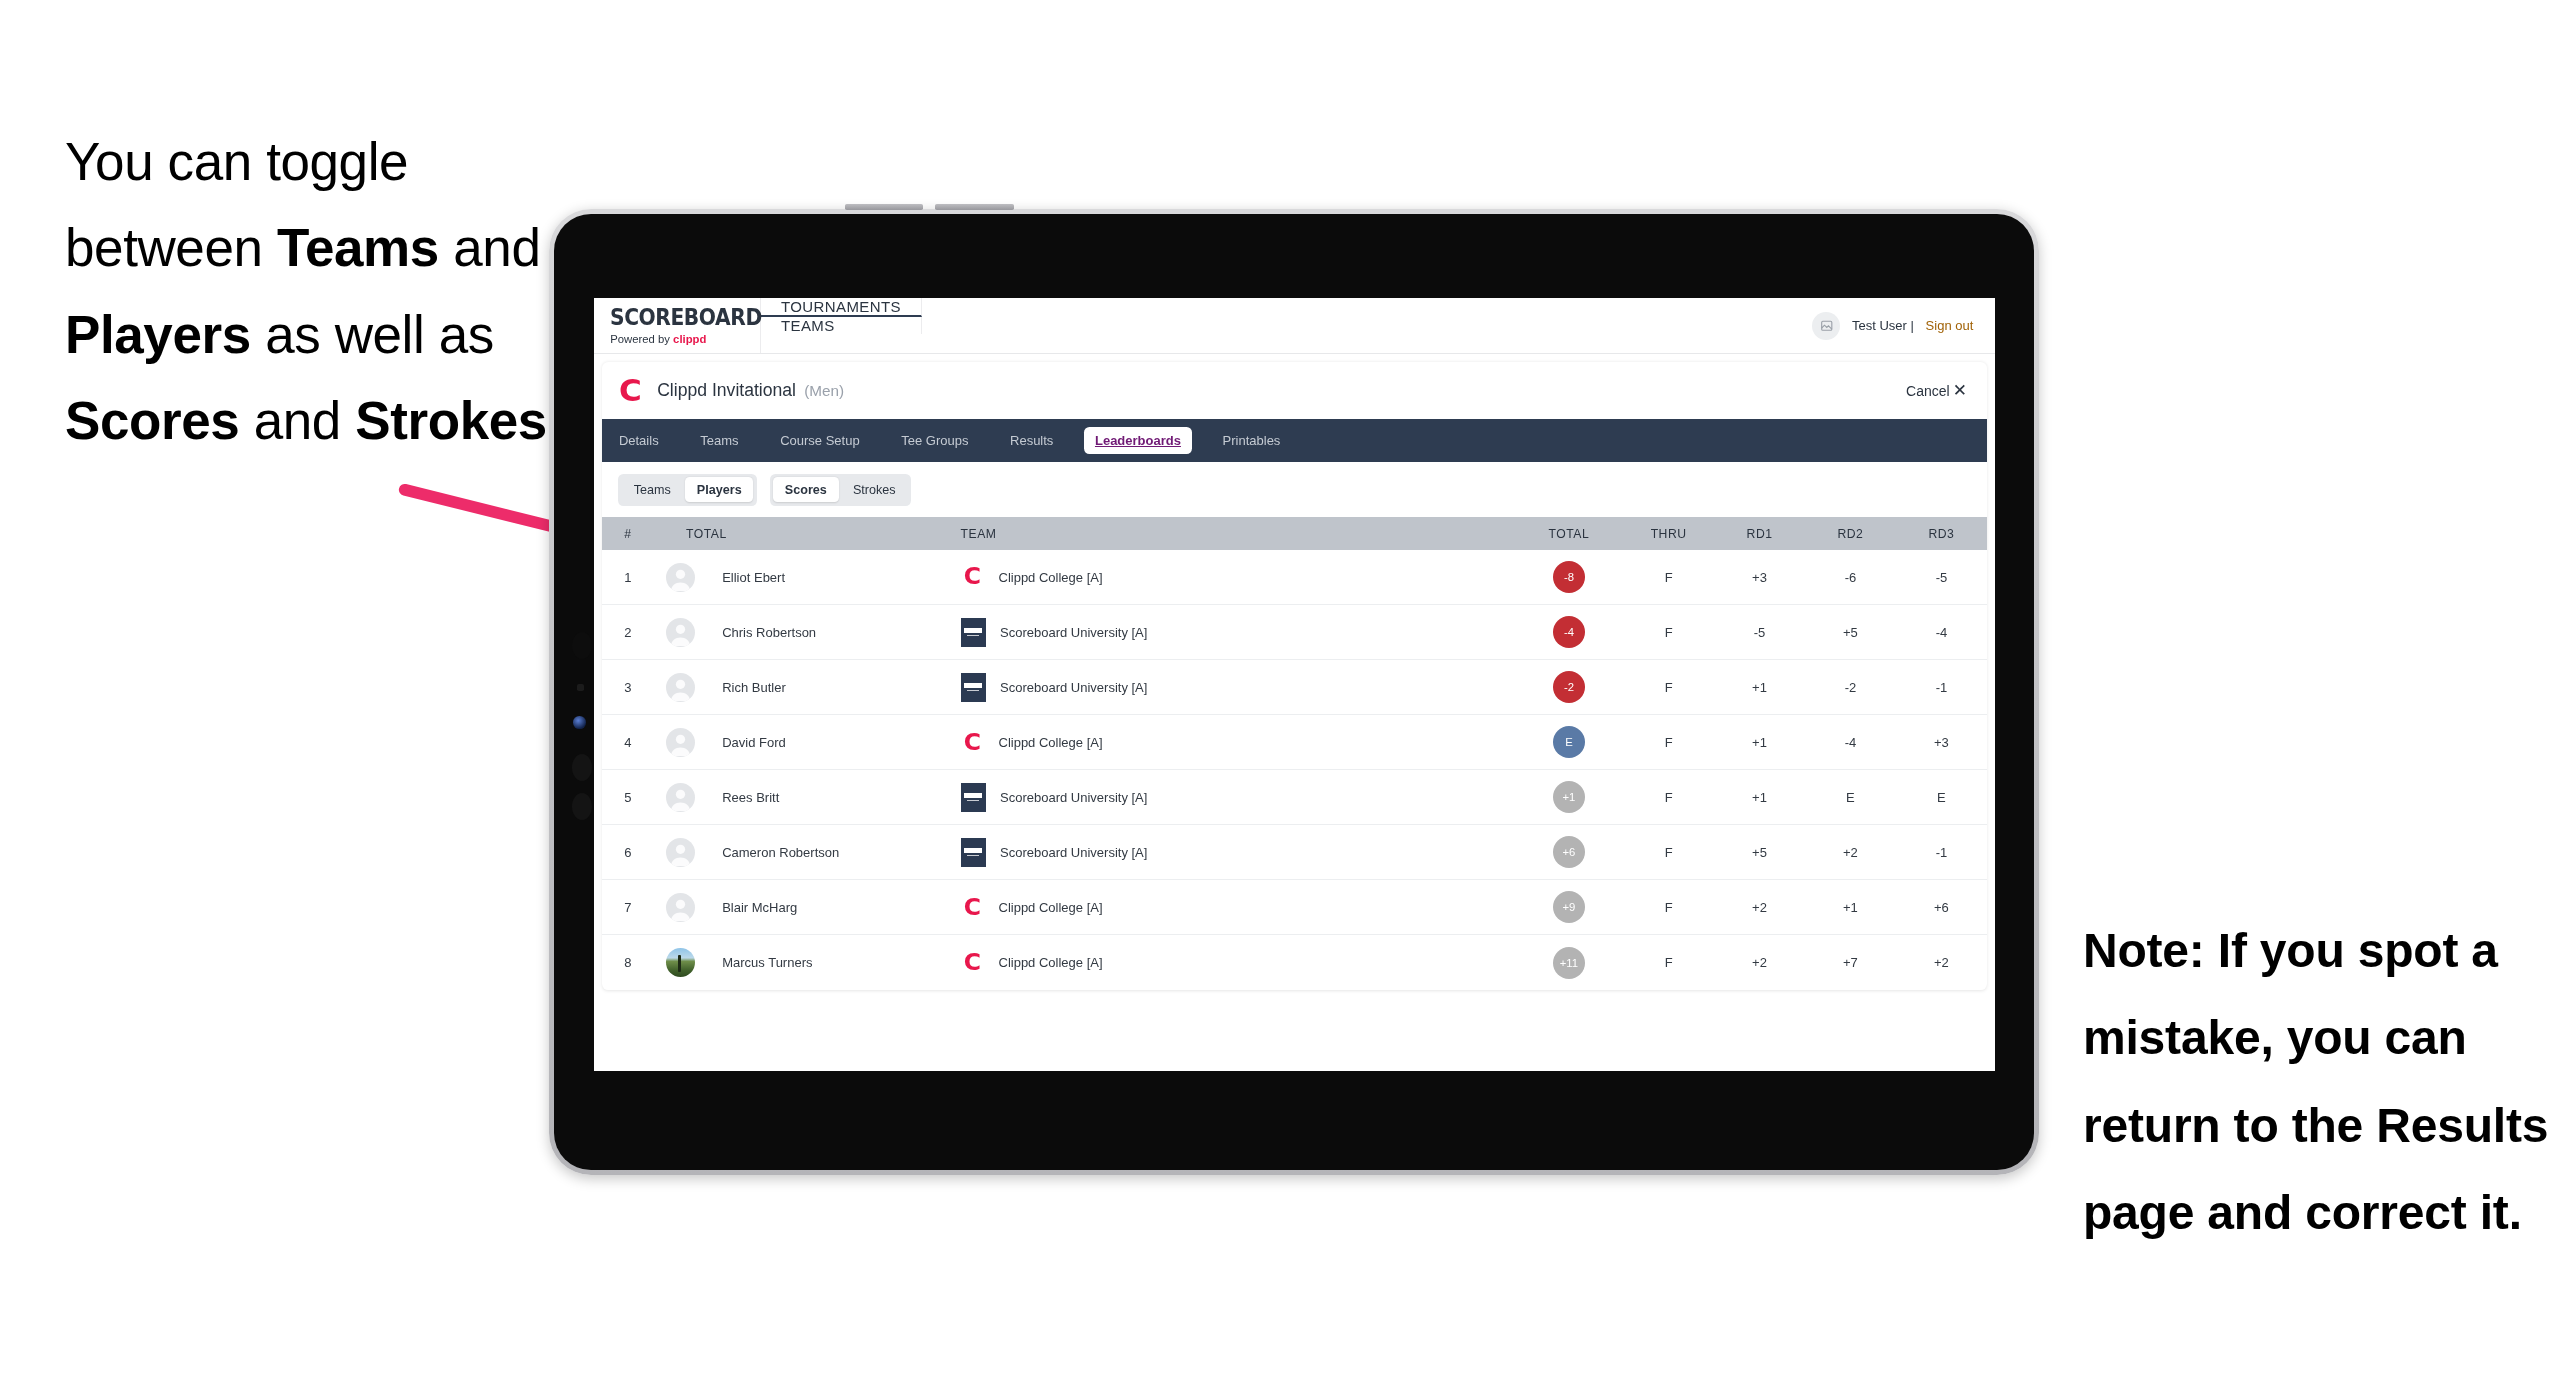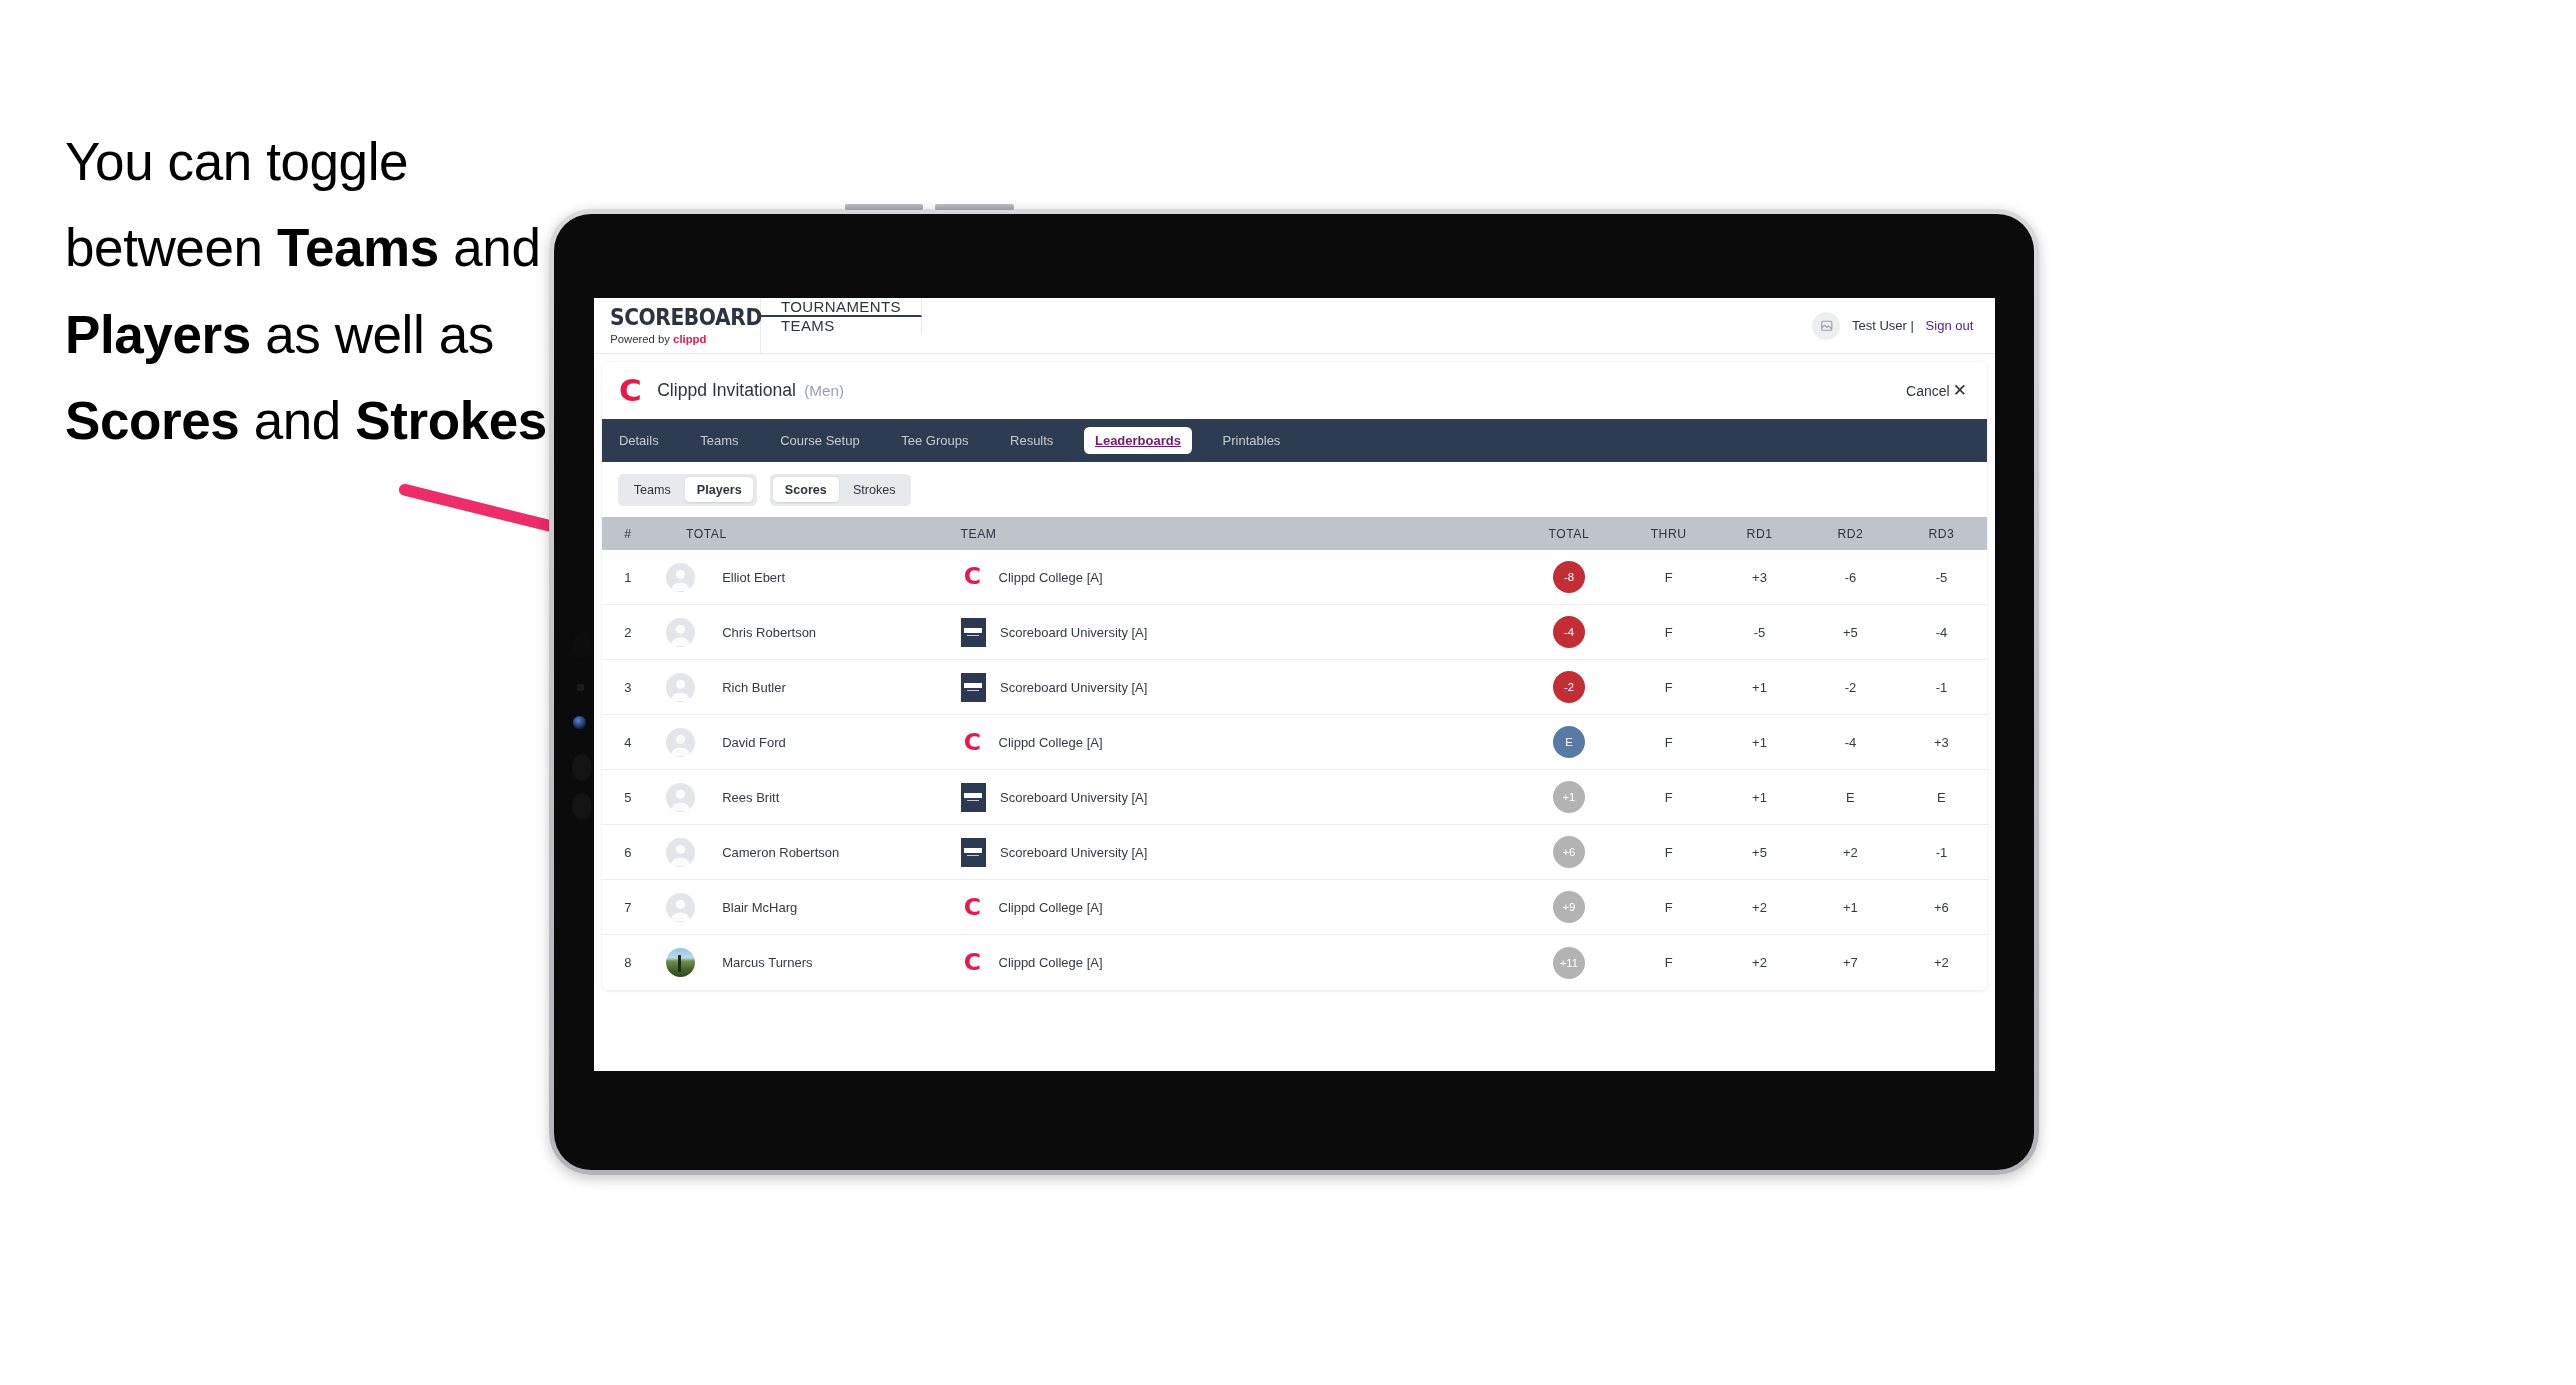--- a/index.html
+++ b/index.html
@@ -95,21 +95,21 @@
   }
   .topnav-item.active { border-bottom: 2.7px solid #2e3c51; }
   .topbar-right {
     margin-left:auto; display:flex; align-items:center; gap:11.7px; padding-right: 21.7px;
   }
   .avatar-chip {
     width:28px; height:28px; border-radius:50%; background:#eceef0;
     display:flex; align-items:center; justify-content:center; color:#9aa0a8;
   }
   .user-text { font-size:13px; color:#2b3440; }
-  .signout { font-size:13px; color:#4c1d95; cursor:pointer; }
+  .signout { font-size:13px; color:#a16207; cursor:pointer; }
 
   
   .tcard { margin: 8.1px 8.1px 0 8.1px; background:#fff; border-radius:6.3px;
            box-shadow: 0 0.9px 3.6px rgba(0,0,0,.10); overflow:hidden; }
   .tcard-head {
     height: 57px; display:flex; align-items:center; padding: 0 20px 0 17px;
   }
   .clippd-c {
     font-family:"DejaVu Sans", sans-serif;
     font-size: 31px; font-weight: 800; color:#e8174c; line-height:1;
@@ -198,20 +198,21 @@
 <div class="stage">
 
   <div class="annot" id="annot-left"><span>You can toggle between </span><b>Teams</b><span> and </span><b>Players</b><span> as well as </span><b>Scores</b><span> and </span><b>Strokes</b><span>.</span></div>
 
   <svg id="arrow" viewBox="0 0 320 110">
     <defs></defs>
     <line x1="8" y1="12" x2="258" y2="74" stroke="#ed2c6a" stroke-width="13" stroke-linecap="round"></line>
     <polygon points="300,84 222,40 228,104" fill="#ed2c6a"></polygon>
   </svg>
 
+  <div class="annot" id="annot-right">Note: If you spot a mistake, you can return to the Results page and correct it.</div>
 
   <div class="tablet">
     <div class="tablet-screen"></div>
   </div>
   <div class="btn-top" id="btn-vol-1"></div>
   <div class="btn-top" id="btn-vol-2"></div>
   <div class="side-dot" id="cam-dot"></div>
   <div class="side-dot" id="sensor-dot"></div>
   <div class="side-dot" id="led-dot"></div>
   <div class="side-dot" id="side-dot-a"></div>

